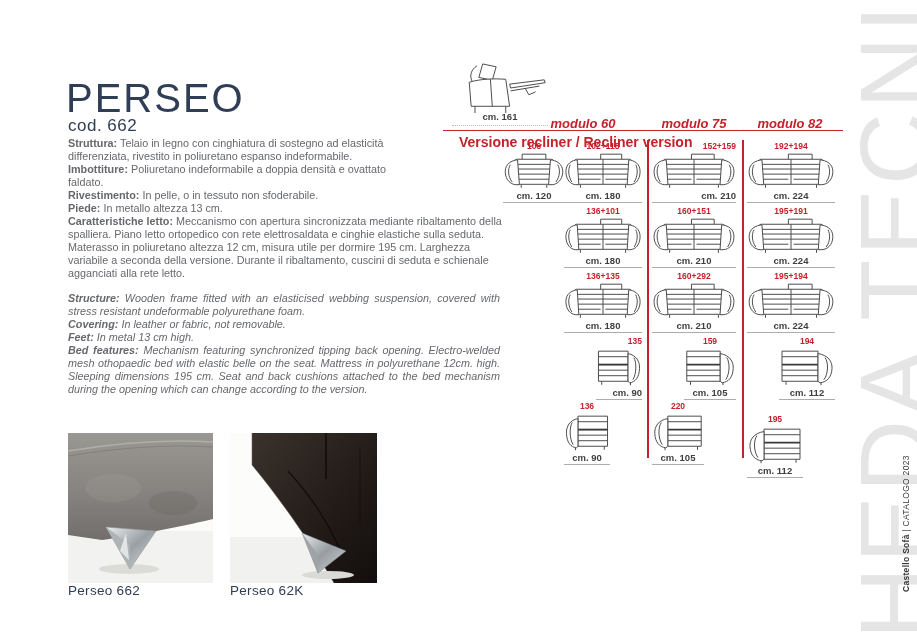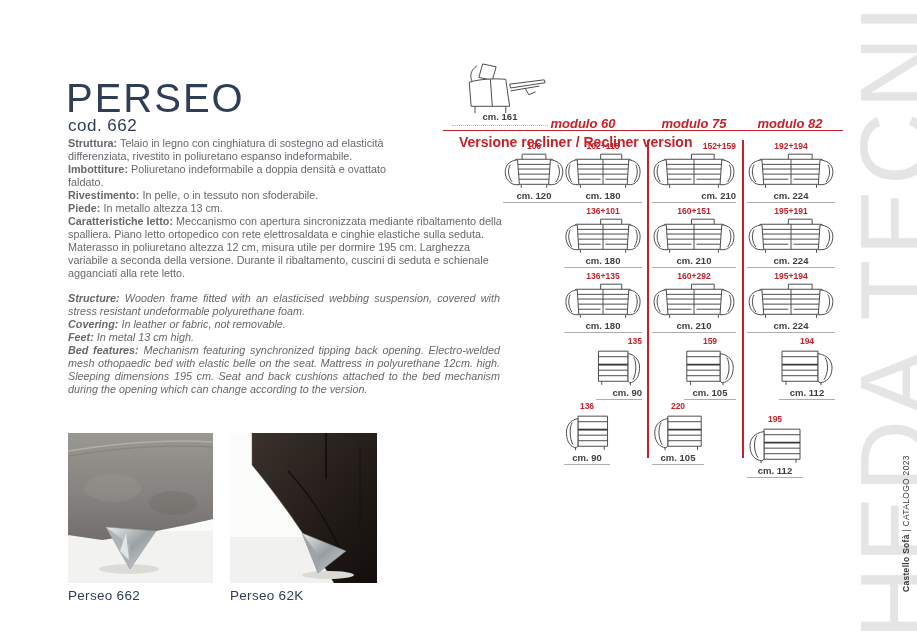--- a/index.html
+++ b/index.html
@@ -34,21 +34,21 @@
   .specs-it{top:137px;}
   .specs-en{top:292px;font-style:italic;}
   .specs-en p{text-align:justify;max-width:432px;}
 
   
   .photo{position:absolute;margin:0;z-index:1;}
   .photo-1{left:68px;top:433px;}
   .photo-2{left:230px;top:433px;}
   .photo-img{width:145px;height:150px;overflow:hidden;background:#fafaf9;}
   .photo-2 .photo-img{width:147px;}
-  .caption{font-size:13.5px;color:var(--navy);margin-top:5px;letter-spacing:.3px;}
+  .caption{font-size:13.5px;color:var(--navy);letter-spacing:.3px;}
 
   
   .diagram{position:absolute;left:0;top:0;width:917px;height:640px;z-index:1;pointer-events:none;}
   .recliner-art{position:absolute;left:450px;top:62px;width:100px;height:52px;}
   .recliner-cm{position:absolute;left:450px;top:111px;width:100px;text-align:center;
     font-size:9.5px;font-weight:600;color:var(--cm-gray);}
   .recliner-measure{position:absolute;left:452px;top:125px;width:96px;border-top:1px dotted #b8b8b8;}
   .col-header{position:absolute;top:116px;width:90px;text-align:center;font-size:13px;
     font-weight:bold;font-style:italic;color:var(--accent-red);}
   .h0{left:538px;} .h1{left:649px;} .h2{left:745px;}

